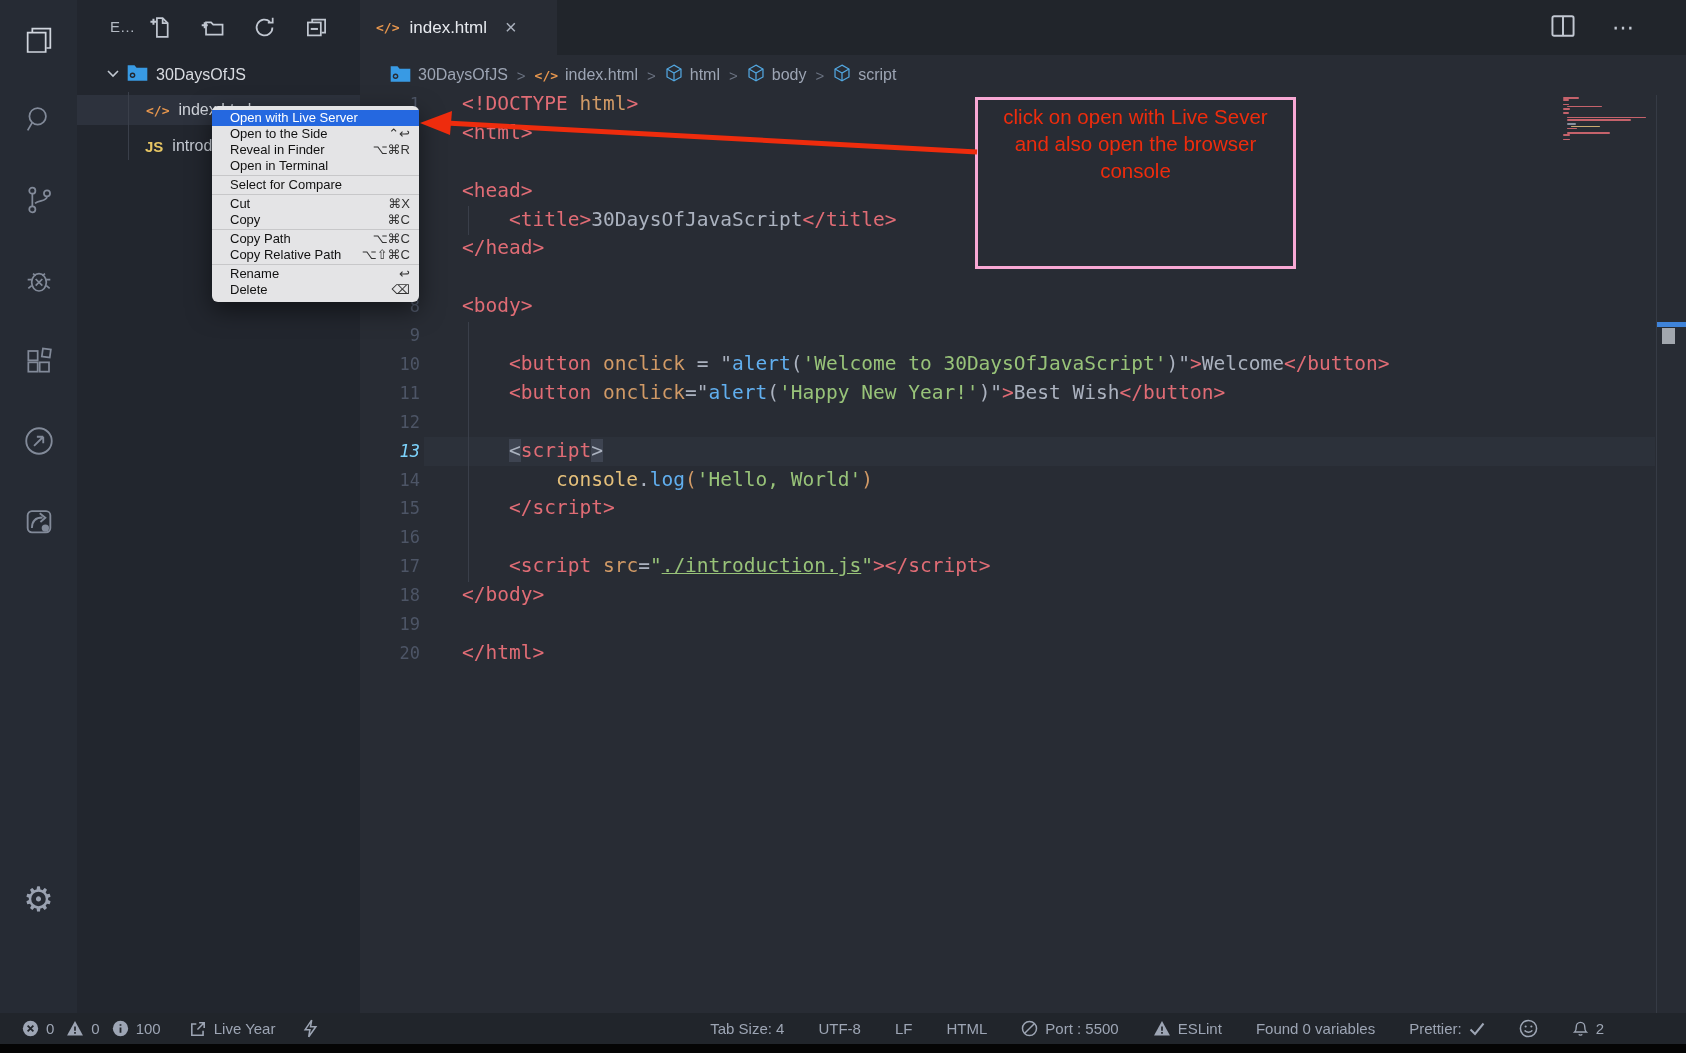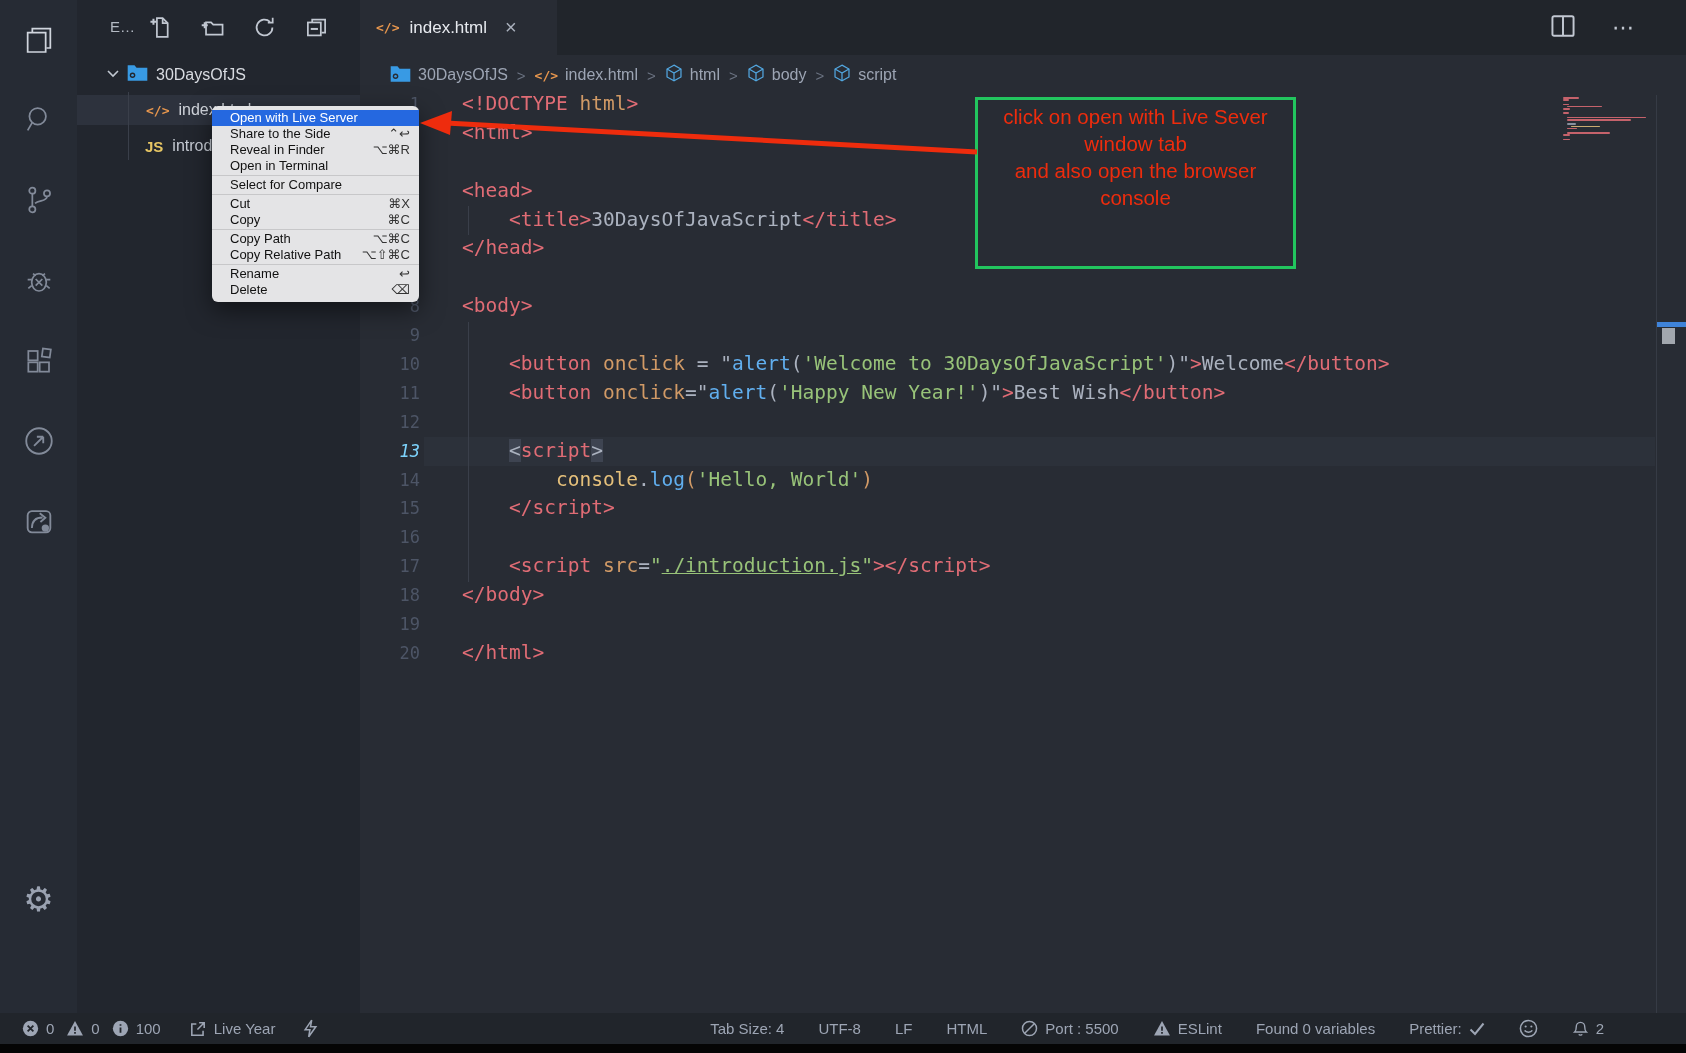--- a/index.html
+++ b/index.html
@@ -50,21 +50,21 @@
   .ruler-cursor{position:absolute;left:1657px;top:322px;width:29px;height:5px;background:#3f83d9;}
   .ruler-thumb{position:absolute;left:1662px;top:328px;width:13px;height:16px;background:#a2a7ae;}
   
   .ctxmenu{position:absolute;left:212px;top:106px;width:207px;background:#e4e4e6;border-radius:6px;
            box-shadow:0 8px 24px rgba(0,0,0,.5);padding:4px 0;z-index:40;font-size:13px;color:#111;}
   .ctx-item{height:16px;line-height:16px;display:flex;justify-content:space-between;padding:0 9px 0 18px;}
   .ctx-item .sc{color:#333;}
   .ctx-item.hl{background:#2568e0;color:#fff;}
   .ctx-sep{height:1px;background:#c7c7c9;margin:1px 0;}
   
-  .annotation{position:absolute;left:975px;top:97px;width:315px;height:163px;border:3px solid #22c55e;z-index:30;
+  .annotation{position:absolute;left:975px;top:97px;width:315px;height:163px;border:3px solid #f9a8d4;z-index:30;
               color:#ee2c0d;font-size:20.5px;line-height:27px;text-align:center;padding-top:3px;}
   .arrow-svg{position:absolute;left:0;top:0;z-index:50;pointer-events:none;}
   
   .statusbar{position:absolute;left:0;top:1013px;width:1686px;height:31px;background:#21252b;color:#9da5b4;font-size:15px;display:flex;align-items:center;justify-content:space-between;}
   .sb-left{display:flex;align-items:center;gap:28px;padding-left:22px;}
   .sb-right{display:flex;align-items:center;gap:34px;padding-right:82px;}
   .sb-group{display:flex;align-items:center;gap:7px;}
   .statusbar svg{display:block;}
   .blackstrip{position:absolute;left:0;top:1044px;width:1686px;height:9px;background:#050505;}
   .gear{font-size:34px;color:#9aa2b1;}
@@ -277,21 +277,21 @@
   <div class="ruler-border"></div>
   <div class="ruler-cursor"></div>
   <div class="ruler-thumb"></div>
 
   <div class="ctxmenu" id="ctxmenu">
       <div class="ctx-item hl">
         <span>Open with Live Server</span>
         <span class="sc"></span>
       </div>
       <div class="ctx-item">
-        <span>Share to the Side</span>
+        <span>Open to the Side</span>
         <span class="sc">⌃↩</span>
       </div>
       <div class="ctx-item">
         <span>Reveal in Finder</span>
         <span class="sc">⌥⌘R</span>
       </div>
       <div class="ctx-item">
         <span>Open in Terminal</span>
         <span class="sc"></span>
       </div>
@@ -324,21 +324,20 @@
         <span class="sc">↩</span>
       </div>
       <div class="ctx-item">
         <span>Delete</span>
         <span class="sc">⌫</span>
       </div>
     </div>
 
   <div class="annotation">
     <div>click on open with Live Sever</div>
-    <div>window tab</div>
     <div>and also open the browser</div>
     <div>console</div>
   </div>
 
   <svg class="arrow-svg" width="1686" height="1053">
     <line x1="446" y1="123" x2="977" y2="152" stroke="#ee2c0d" stroke-width="5"></line>
     <polygon points="420,123 452,111 450,135" fill="#ee2c0d"></polygon>
   </svg>
 
   <div class="statusbar">

